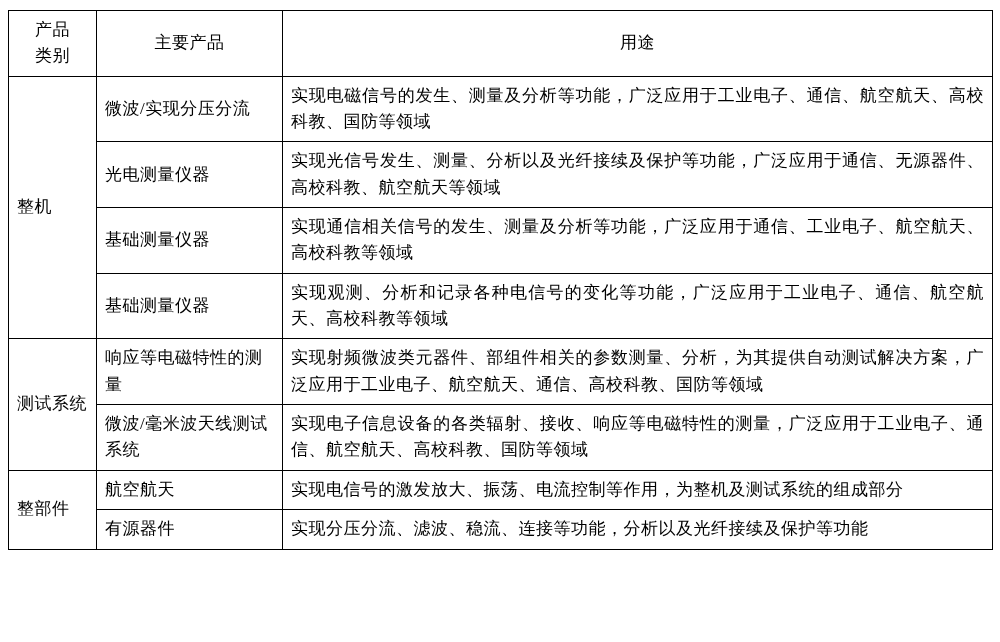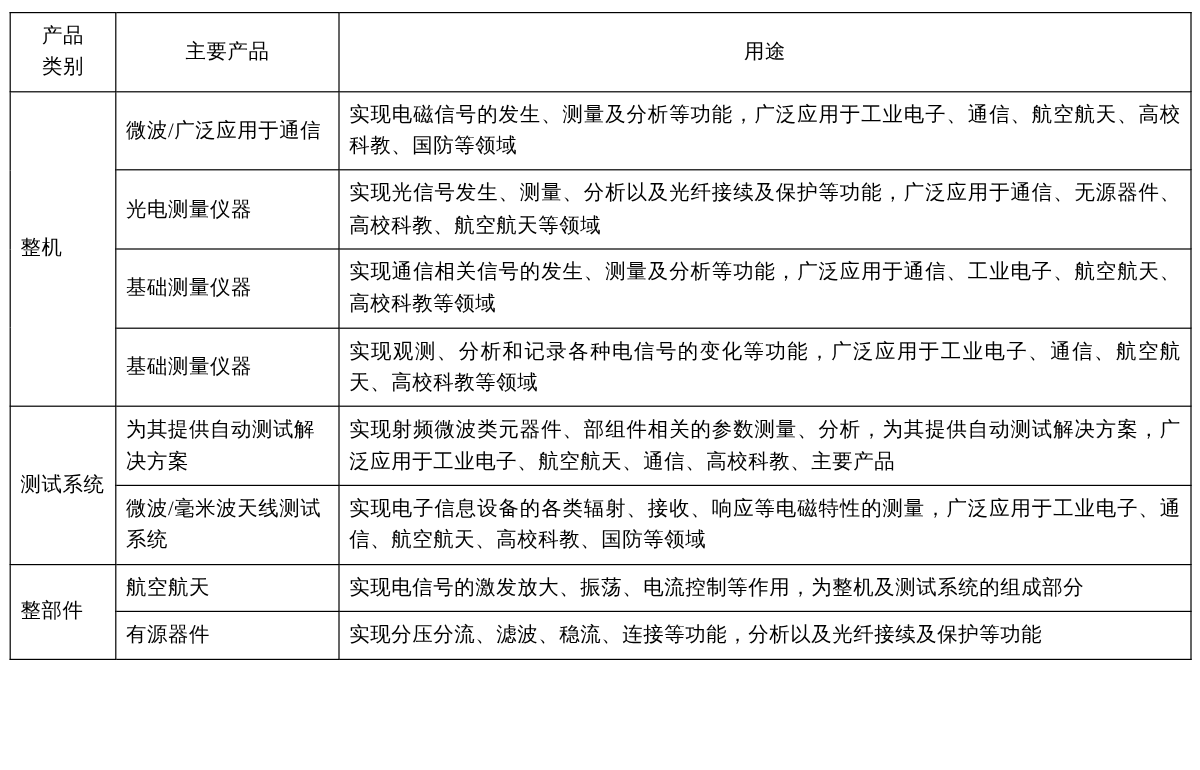--- a/index.html
+++ b/index.html
@@ -91,40 +91,40 @@
           <div>类别</div>
         </td>
         <td>主要产品</td>
         <td>用途</td>
       </tr>
     </thead>
     <tbody>
 
       <tr>
         <td class="cat-cell" rowspan="4">整机</td>
-        <td class="prod-cell">微波/广泛应用于通信</td>
+        <td class="prod-cell">微波/实现分压分流</td>
         <td class="use-cell">实现电磁信号的发生、测量及分析等功能，广泛应用于工业电子、通信、航空航天、高校科教、国防等领域</td>
       </tr>
       <tr>
         <td class="prod-cell">光电测量仪器</td>
         <td class="use-cell">实现光信号发生、测量、分析以及光纤接续及保护等功能，广泛应用于通信、无源器件、高校科教、航空航天等领域</td>
       </tr>
       <tr>
         <td class="prod-cell">基础测量仪器</td>
         <td class="use-cell">实现通信相关信号的发生、测量及分析等功能，广泛应用于通信、工业电子、航空航天、高校科教等领域</td>
       </tr>
       <tr>
         <td class="prod-cell">基础测量仪器</td>
         <td class="use-cell">实现观测、分析和记录各种电信号的变化等功能，广泛应用于工业电子、通信、航空航天、高校科教等领域</td>
       </tr>
 
       <tr>
         <td class="cat-cell" rowspan="2">测试系统</td>
-        <td class="prod-cell">为其提供自动测试解决方案</td>
-        <td class="use-cell">实现射频微波类元器件、部组件相关的参数测量、分析，为其提供自动测试解决方案，广泛应用于工业电子、航空航天、通信、高校科教、主要产品</td>
+        <td class="prod-cell">响应等电磁特性的测量</td>
+        <td class="use-cell">实现射频微波类元器件、部组件相关的参数测量、分析，为其提供自动测试解决方案，广泛应用于工业电子、航空航天、通信、高校科教、国防等领域</td>
       </tr>
       <tr>
         <td class="prod-cell">微波/毫米波天线测试系统</td>
         <td class="use-cell">实现电子信息设备的各类辐射、接收、响应等电磁特性的测量，广泛应用于工业电子、通信、航空航天、高校科教、国防等领域</td>
       </tr>
 
       <tr>
         <td class="cat-cell" rowspan="2">整部件</td>
         <td class="prod-cell">航空航天</td>
         <td class="use-cell">实现电信号的激发放大、振荡、电流控制等作用，为整机及测试系统的组成部分</td>

